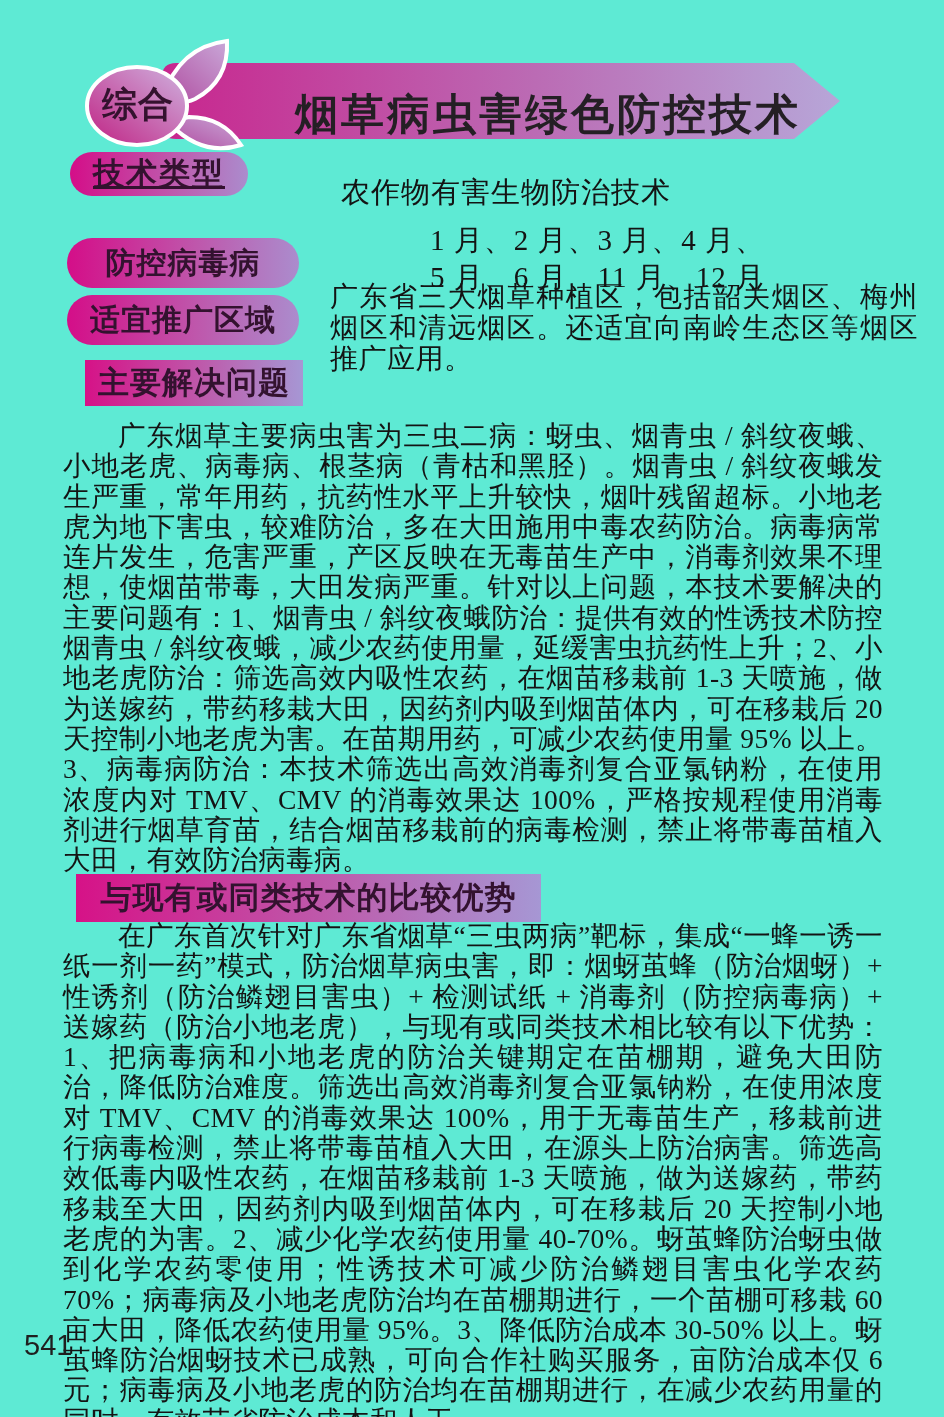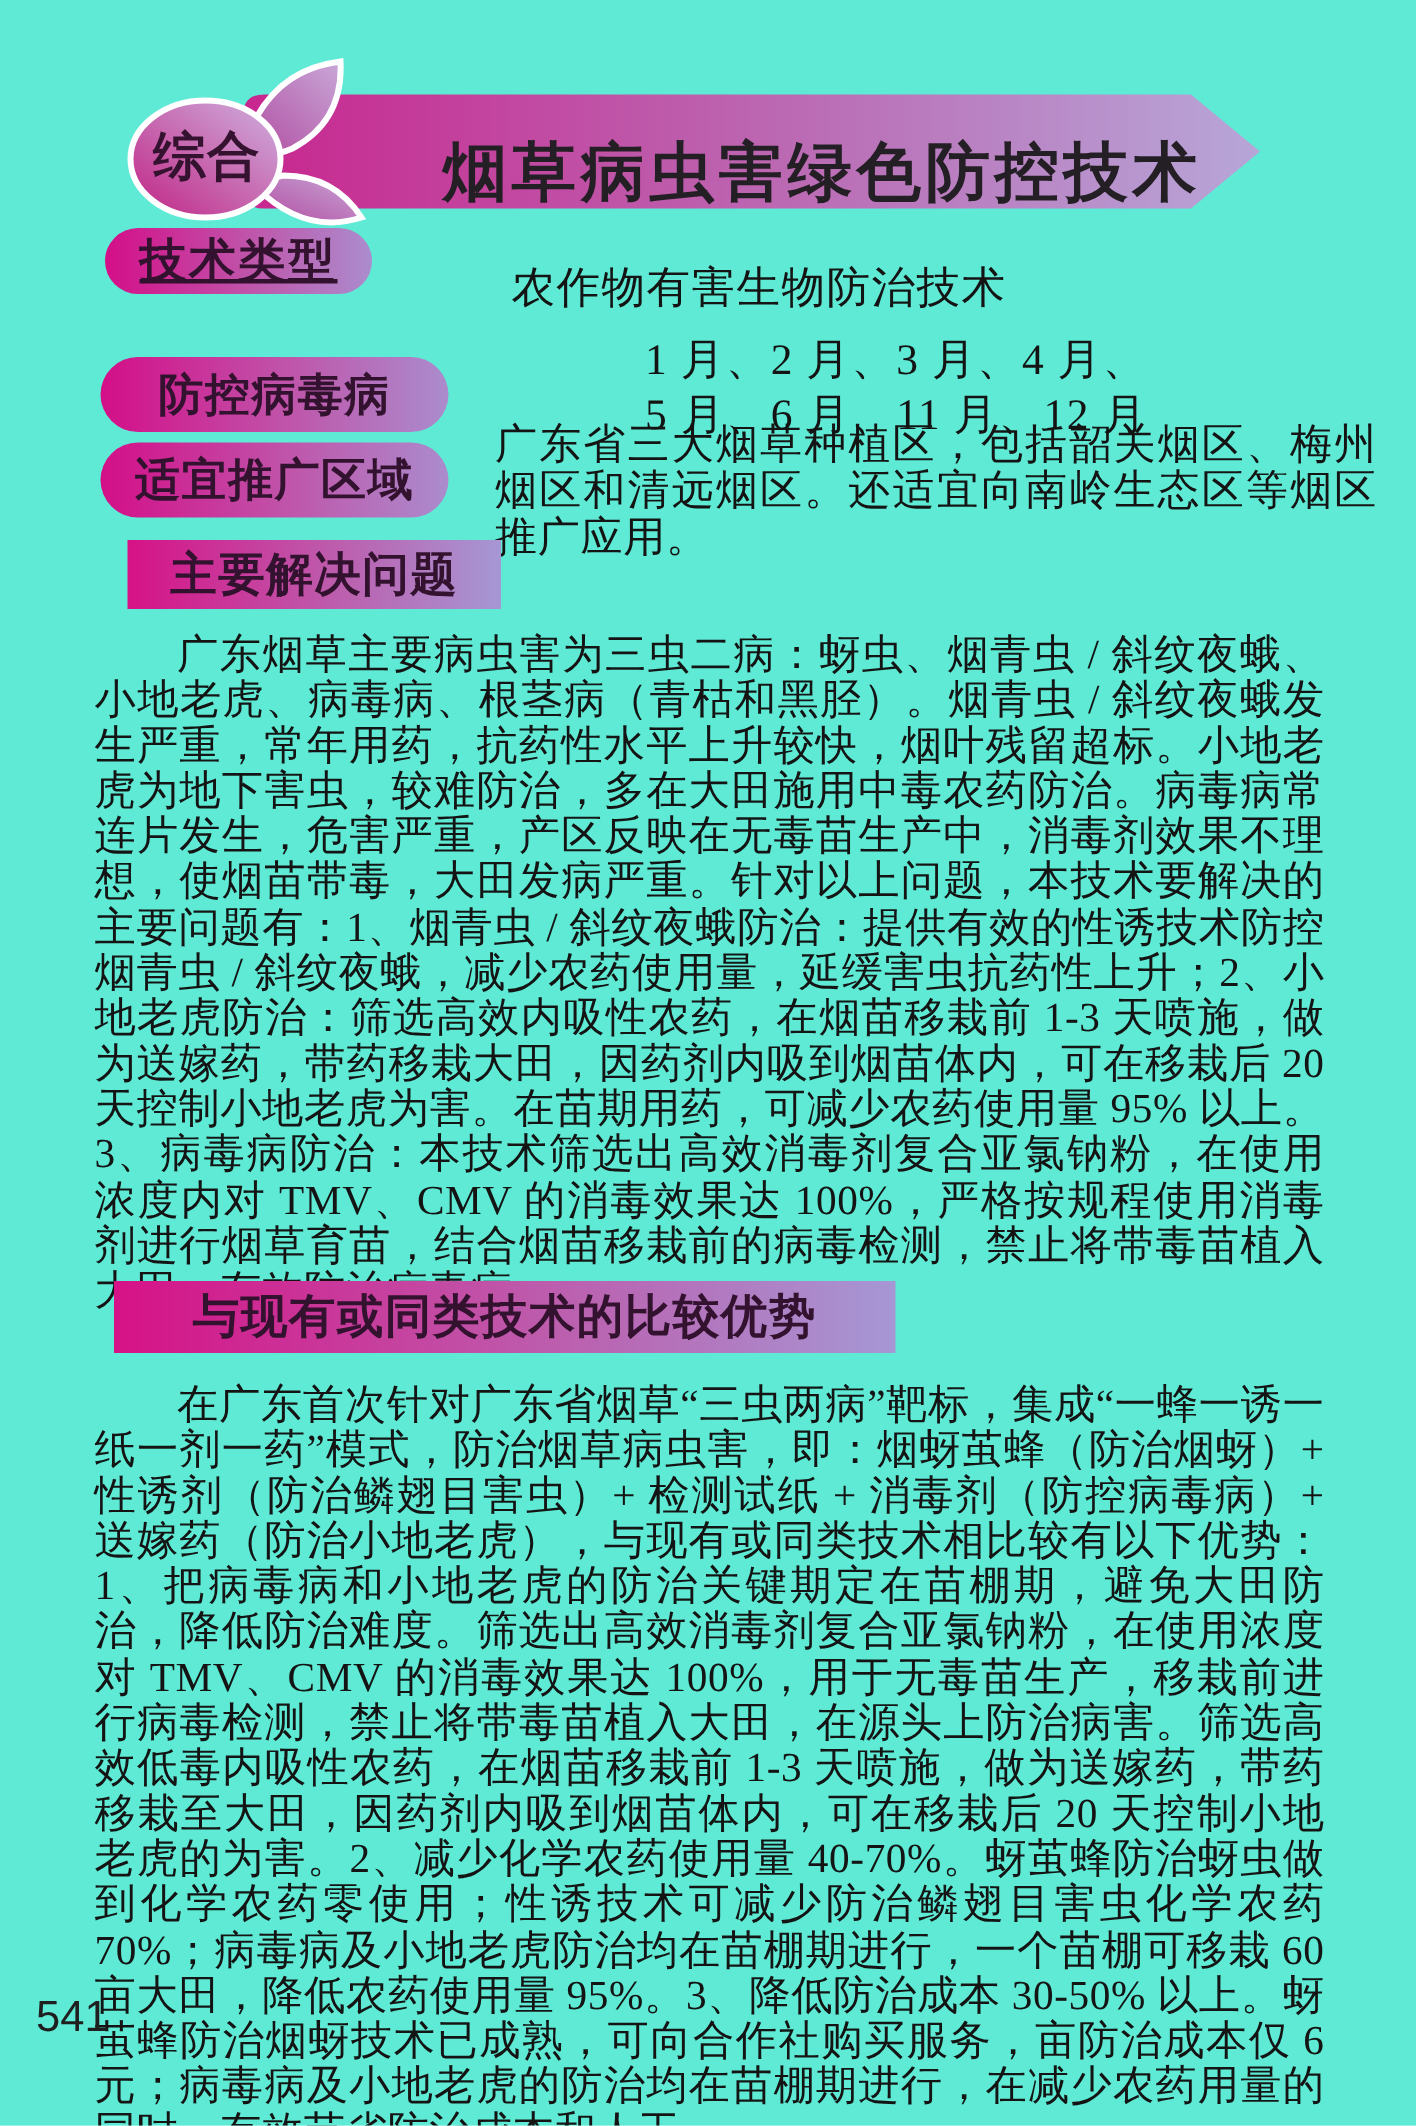--- a/index.html
+++ b/index.html
@@ -38,22 +38,22 @@
   }
   .pill-1{left:70px;top:152px;width:178px;height:44px;font-size:31px;letter-spacing:2px;text-decoration:underline;}
   .pill-2{left:67px;top:238px;width:232px;height:50px;font-size:30px;letter-spacing:1px;}
   .pill-3{left:67px;top:295px;width:232px;height:50px;font-size:30px;letter-spacing:1px;}
   .section-bar{
     position:absolute;
     background:linear-gradient(90deg,#d61287 0%,#bd5cac 55%,#a697d4 100%);
     display:flex;align-items:center;justify-content:center;
     font-weight:bold;color:#33122f;font-size:31px;letter-spacing:1px;
   }
-  .bar-1{left:85px;top:360px;width:249px;height:46px;}
-  .bar-2{left:76px;top:854px;width:521px;height:48px;}
+  .bar-1{left:85px;top:360px;width:218px;height:46px;}
+  .bar-2{left:76px;top:874px;width:465px;height:48px;}
 
   
   .kai{font-family:"Liberation Serif","DejaVu Serif",serif;color:#141414;}
   .field-value-1{position:absolute;left:341px;top:172px;font-size:29px;line-height:40px;letter-spacing:1px;}
   .field-value-2{position:absolute;left:430px;top:222px;font-size:29px;line-height:37px;letter-spacing:1px;text-align:right;}
   .field-value-3{position:absolute;left:310px;top:281px;width:588px;font-size:28px;line-height:31px;text-align:justify;letter-spacing:0.5px;margin-left:20px;}
   .body-para{
     position:absolute;left:63px;width:820px;
     font-size:27.5px;line-height:30.3px;
     text-align:justify;text-justify:inter-ideograph;

